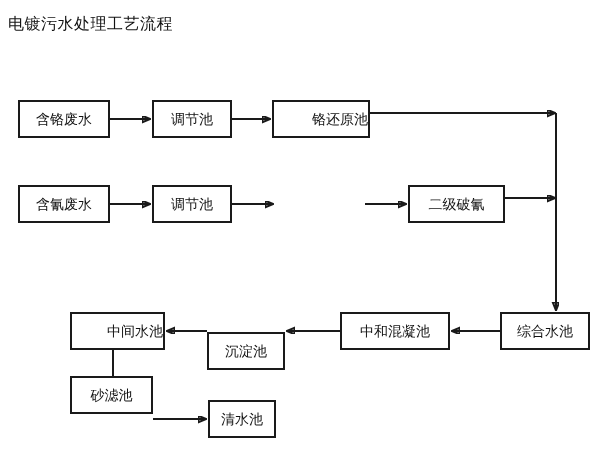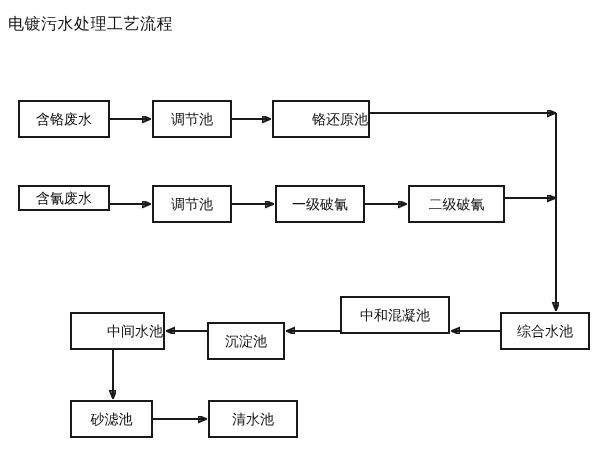--- a/index.html
+++ b/index.html
@@ -98,53 +98,50 @@
   </div>
 
   <div class="node" style="left:152px;top:100px;width:80px;height:38px;">
     <span>调节池</span>
   </div>
 
   <div class="node" style="left:272px;top:100px;width:98px;height:38px;justify-content:flex-end;">
     <span>铬还原池</span>
   </div>
 
-  <div class="node" style="left:18px;top:185px;width:92px;height:26px;text-align:right;">
+  <div class="node" style="left:18px;top:185px;width:92px;height:38px;text-align:right;">
     <span>含氰废水</span>
   </div>
 
   <div class="node" style="left:152px;top:185px;width:80px;height:38px;">
     <span>调节池</span>
   </div>
 
-  <div class="node" style="left:275px;top:185px;width:90px;height:38px;">
-    <span>一级破氰</span>
-  </div>
 
   <div class="node" style="left:500px;top:312px;width:90px;height:38px;">
     <span>综合水池</span>
   </div>
 
   <div class="node" style="left:408px;top:185px;width:97px;height:38px;">
     <span>二级破氰</span>
   </div>
 
-  <div class="node" style="left:340px;top:296px;width:110px;height:38px;">
+  <div class="node" style="left:340px;top:312px;width:110px;height:38px;">
     <span>中和混凝池</span>
   </div>
 
-  <div class="node" style="left:207px;top:322px;width:78px;height:38px;">
+  <div class="node" style="left:207px;top:332px;width:78px;height:38px;">
     <span>沉淀池</span>
   </div>
 
   <div class="node" style="left:70px;top:312px;width:95px;height:38px;justify-content:flex-end;">
     <span>中间水池</span>
   </div>
 
-  <div class="node" style="left:70px;top:400px;width:83px;height:38px;justify-content:center;">
+  <div class="node" style="left:70px;top:376px;width:83px;height:38px;justify-content:center;">
     <span>砂滤池</span>
   </div>
 
-  <div class="node" style="left:208px;top:400px;width:90px;height:38px;justify-content:center;">
+  <div class="node" style="left:208px;top:400px;width:68px;height:38px;justify-content:center;">
     <span>清水池</span>
   </div>
 
 </div>
 
 </body></html>

